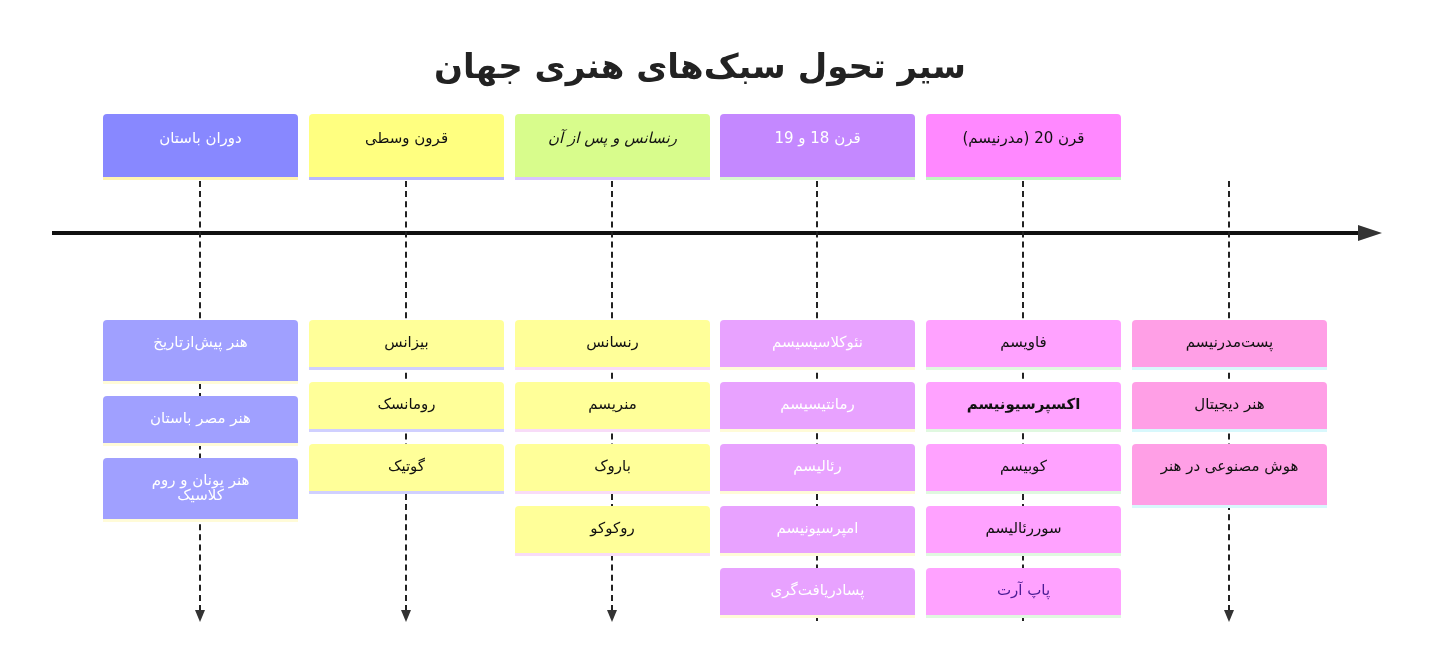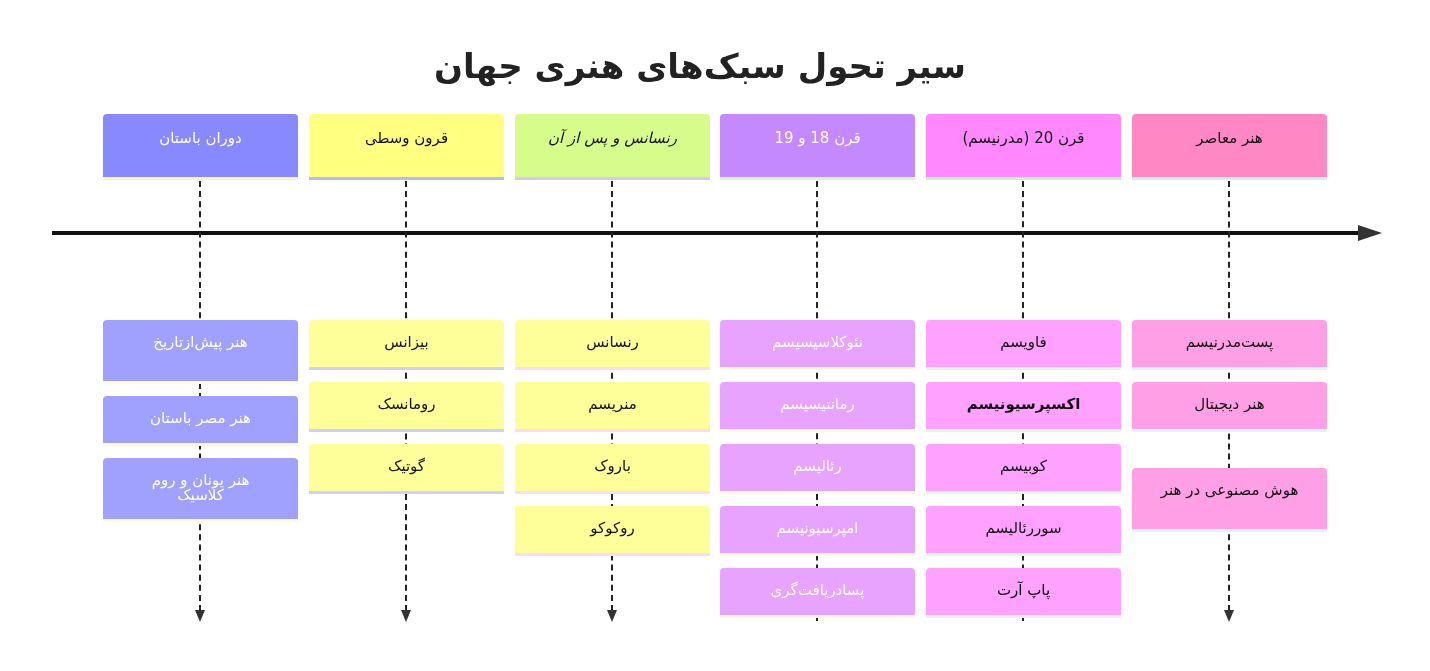--- a/index.html
+++ b/index.html
@@ -106,31 +106,30 @@
       </div>
       <div class="item" style="top: 382px; background: rgb(255, 162, 255); border-bottom: 3px solid rgb(224, 248, 224); color: rgb(17, 17, 17);">
         <span style="max-width: 180px; font-weight: bold;">اکسپرسیونیسم</span>
       </div>
       <div class="item" style="top: 444px; background: rgb(255, 162, 255); border-bottom: 3px solid rgb(224, 248, 224); color: rgb(17, 17, 17);">
         <span style="max-width: 180px;">کوبیسم</span>
       </div>
       <div class="item" style="top: 506px; background: rgb(255, 162, 255); border-bottom: 3px solid rgb(224, 248, 224); color: rgb(17, 17, 17);">
         <span style="max-width: 180px;">سوررئالیسم</span>
       </div>
-      <div class="item" style="top: 568px; background: rgb(255, 162, 255); border-bottom: 3px solid rgb(224, 248, 224); color: #000000;">
+      <div class="item" style="top: 568px; background: rgb(255, 162, 255); border-bottom: 3px solid rgb(224, 248, 224); color: #4c1d95;">
         <span style="max-width: 180px;">پاپ آرت</span>
       </div>
     </div>
     <div class="col" style="left: 1132px;">
       <div class="vline" style="height: 430px;"></div>
       <div class="v-arrow"></div>
-      <div class="header" style="background: rgb(255, 136, 196); border-bottom: 3px solid rgb(192, 248, 232); color: rgb(17, 17, 17);">هنر معاصر</div>
       <div class="item" style="top: 320px; background: rgb(255, 159, 230); border-bottom: 3px solid rgb(216, 248, 252); color: rgb(17, 17, 17);">
         <span style="max-width: 180px;">پست‌مدرنیسم</span>
       </div>
       <div class="item" style="top: 382px; background: rgb(255, 159, 230); border-bottom: 3px solid rgb(216, 248, 252); color: rgb(17, 17, 17);">
         <span style="max-width: 180px;">هنر دیجیتال</span>
       </div>
-      <div class="item tall" style="top: 468px; background: rgb(255, 159, 230); border-bottom: 3px solid rgb(216, 248, 252); color: rgb(17, 17, 17);">
+      <div class="item tall" style="top: 444px; background: rgb(255, 159, 230); border-bottom: 3px solid rgb(216, 248, 252); color: rgb(17, 17, 17);">
         <span style="max-width: 140px;">هوش مصنوعی در هنر</span>
       </div>
     </div>
   </div>
 
 </body></html>

